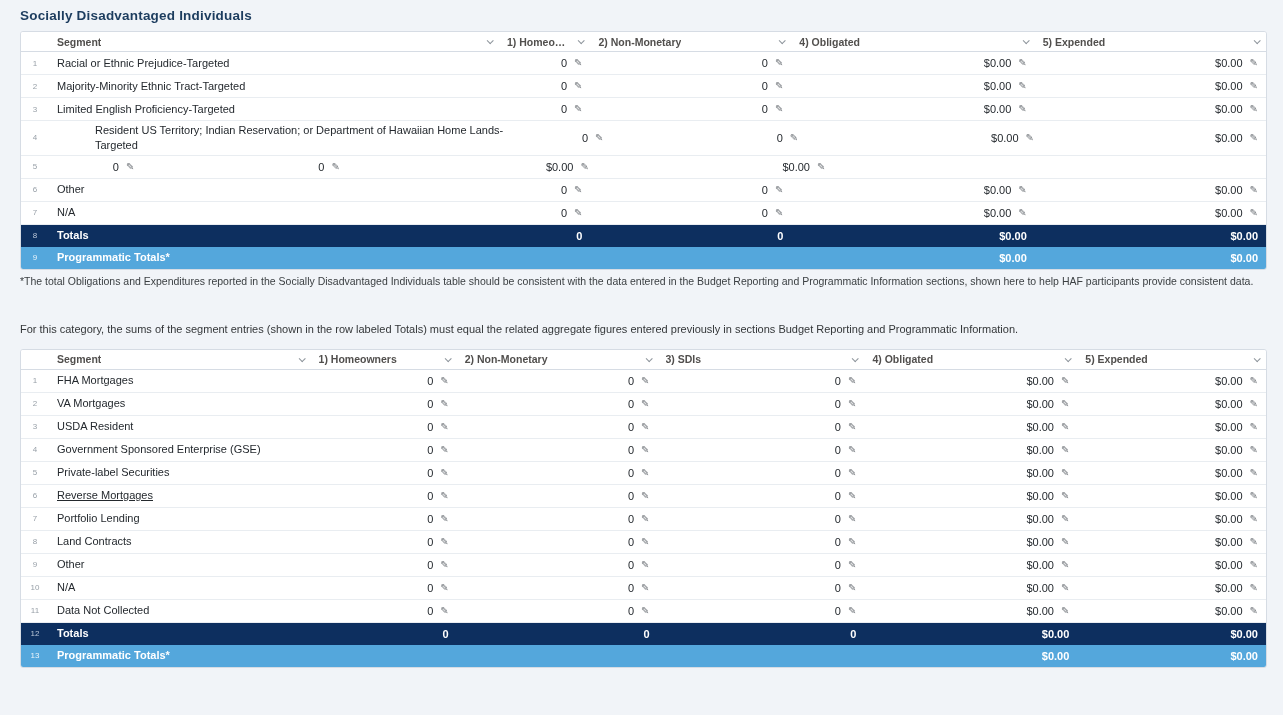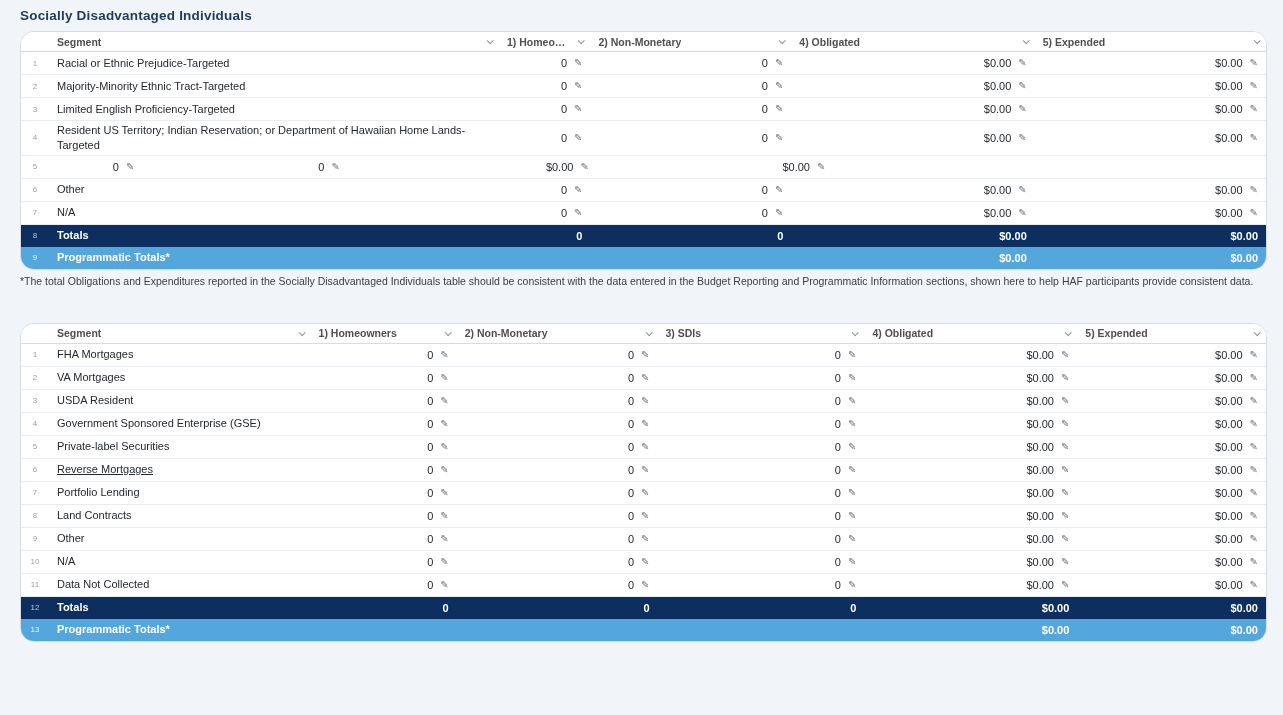--- a/index.html
+++ b/index.html
@@ -19,21 +19,21 @@
   }
   .section-desc {
     margin-top: 14px;
     font-size: 11px;
     color: #333638;
   }
 
   .tbl {
     background: #ffffff;
     border: 1px solid var(--table-border, #d6dce4);
-    border-radius: 14px;
+    border-radius: 3px;
     margin-top: 8px;
     overflow: hidden;
   }
   .tr {
     display: flex;
     align-items: stretch;
     border-bottom: 1px solid var(--row-border, #e9edf1);
   }
   .tr:last-child { border-bottom: none; }
 
@@ -199,21 +199,21 @@
             <span class="val-text">$0.00</span>
             <span class="pencil">✎</span>
           </div>
           <div class="cell val" style="width: 19%;">
             <span class="val-text">$0.00</span>
             <span class="pencil">✎</span>
           </div>
         </div>
         <div class="tr row-data">
           <div class="rownum">4</div>
-          <div class="cell seg" style="width: 37%;">
+          <div class="cell seg" style="width: 37%; margin-left: 38px;">
             <span>Resident US Territory; Indian Reservation; or Department of Hawaiian Home Lands-Targeted</span>
           </div>
           <div class="cell val" style="width: 7.5%;">
             <span class="val-text">0</span>
             <span class="pencil">✎</span>
           </div>
           <div class="cell val" style="width: 16.5%;">
             <span class="val-text">0</span>
             <span class="pencil">✎</span>
           </div>
@@ -319,20 +319,21 @@
           </div>
           <div class="cell val" style="width: 19%;">
             <span class="val-text">$0.00</span>
           </div>
         </div>
       </div>
     <p class="footnote">*The total Obligations and Expenditures reported in the Socially Disadvantaged Individuals table should be consistent with the data entered in the Budget Reporting and Programmatic Information sections, shown here to help HAF participants provide consistent data.</p>
   </section>
 
   <section class="section-mortgages">
+    <p class="section-desc">For this category, the sums of the segment entries (shown in the row labeled Totals) must equal the related aggregate figures entered previously in sections Budget Reporting and Programmatic Information.</p>
     <div class="tbl" id="table2">
         <div class="tr thead-row">
           <div class="rownum"></div>
           <div class="th" style="width: 21.5%;">
             <span class="th-label">Segment</span>
             <span class="chevron"></span>
           </div>
           <div class="th" style="width: 12%;">
             <span class="th-label">1) Homeowners</span>
             <span class="chevron"></span>

